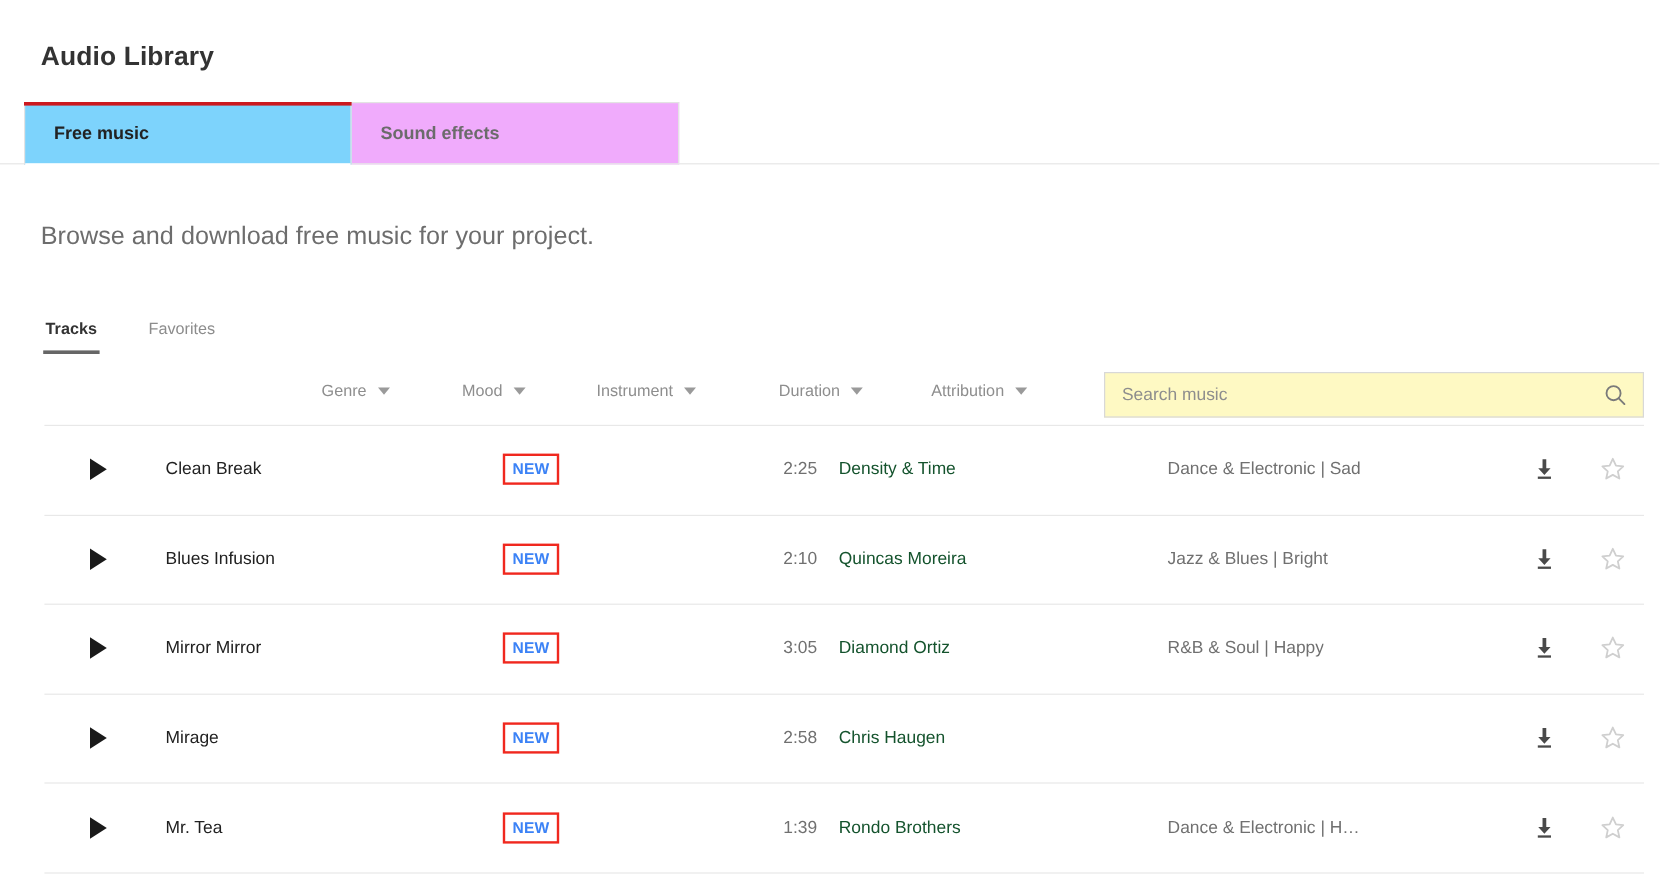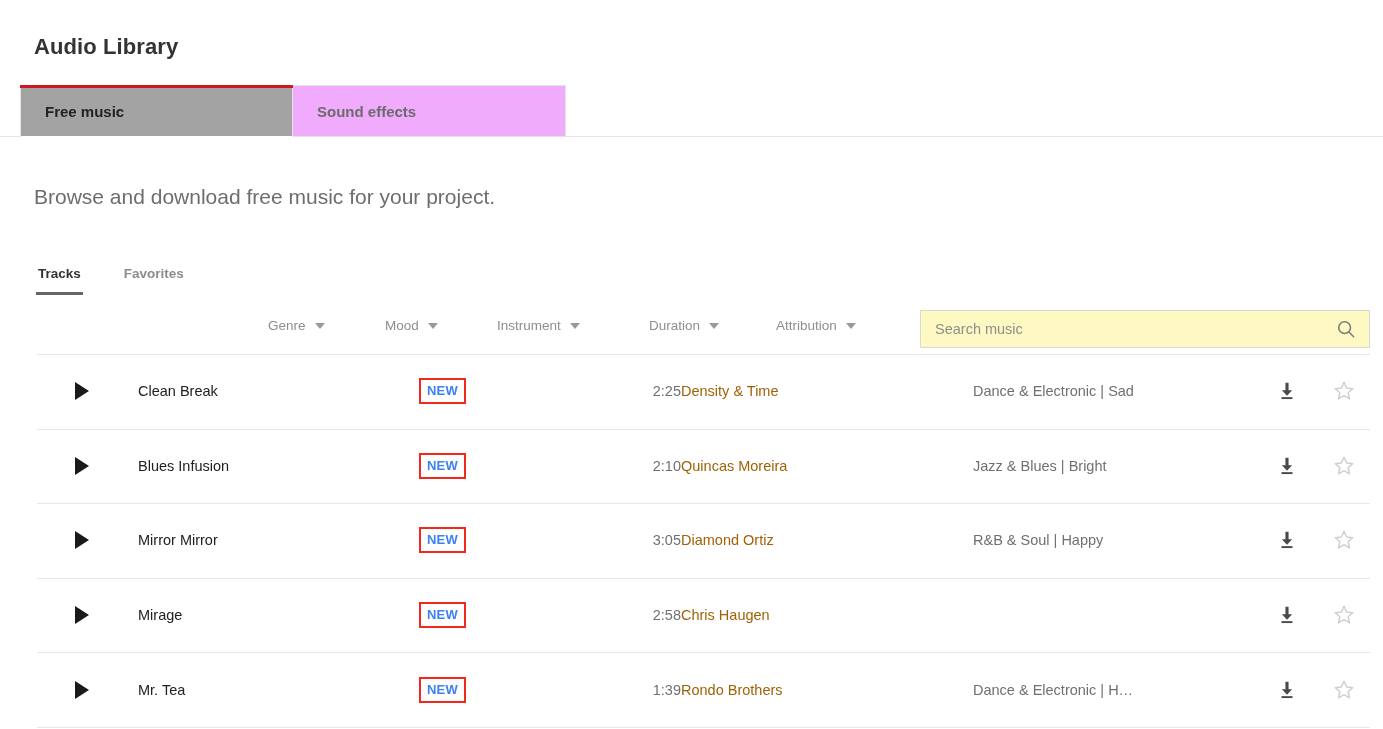--- a/index.html
+++ b/index.html
@@ -39,21 +39,21 @@
     font-size: 15px;
     border-left: 1px solid #e3e3e3;
     border-right: 1px solid #e3e3e3;
     border-top: 1px solid #e3e3e3;
     background: #f0abfc;
     color: #6b6b6b;
     cursor: pointer;
     font-weight: bold;
   }
   .tab.active {
-    background: #a3a3a3;
+    background: #7dd3fc;
     color: #222222;
     font-weight: bold;
     border-top: none;
     z-index: 3;
   }
   .tab.active::before {
     content: "";
     position: absolute;
     left: -1px; right: -1px; top: 0;
     height: 3px;
@@ -91,21 +91,20 @@
     left: 38px; top: 266px;
     display: flex;
     align-items: flex-start;
   }
   .subtab {
     position: relative;
     font-size: 13.5px;
     padding-bottom: 14px;
     cursor: pointer;
     color: #8c8c8c;
-    font-weight: bold;
   }
   .subtab + .subtab { margin-left: 43px; }
   .subtab.active {
     color: #333333;
     font-weight: bold;
   }
   .subtab.active::after {
     content: "";
     position: absolute;
     left: -2px; right: -2px; bottom: 0;
@@ -177,21 +176,21 @@
     position: absolute;
     top: 0; bottom: 1px;
     display: flex;
     align-items: center;
     font-size: 14.5px;
   }
   .c-play   { left: 38px;  width: 36px; justify-content: flex-start; cursor: pointer; }
   .c-title  { left: 101px; width: 270px; color: #212121; }
   .c-badge  { left: 382px; width: 120px; }
   .c-time   { left: 540px; width: 104px; justify-content: flex-end; color: #707070; }
-  .c-artist { left: 644px; width: 270px; color: #a16207; }
+  .c-artist { left: 662px; width: 270px; color: #14532d; }
   .c-attr   { left: 936px; width: 290px; color: #707070; }
   .c-dl     { left: 1228px; width: 44px; justify-content: center; cursor: pointer; }
   .c-fav    { left: 1285px; width: 44px; justify-content: center; cursor: pointer; }
 
   .play-triangle {
     width: 0; height: 0;
     border-top: 9px solid transparent;
     border-bottom: 9px solid transparent;
     border-left: 14px solid #1a1a1a;
   }

